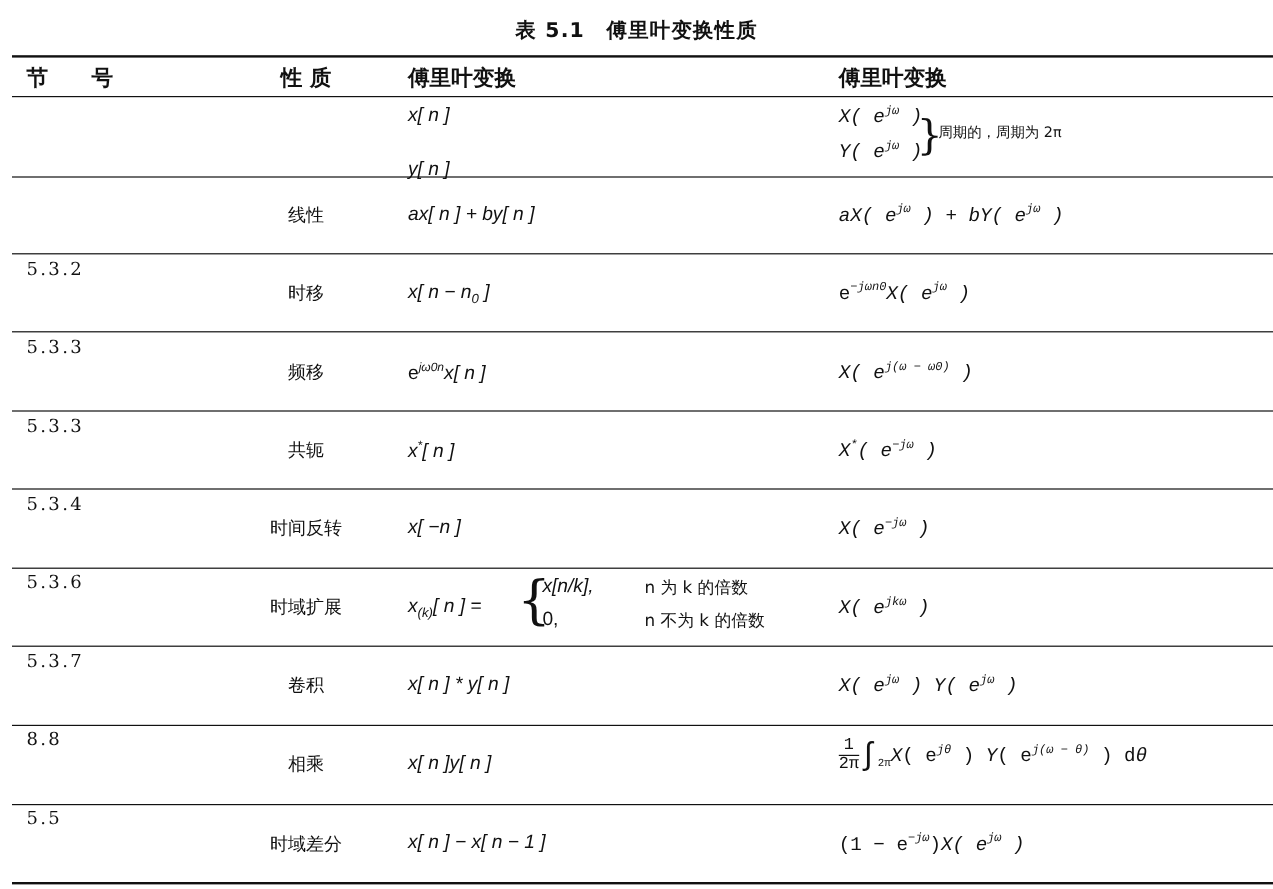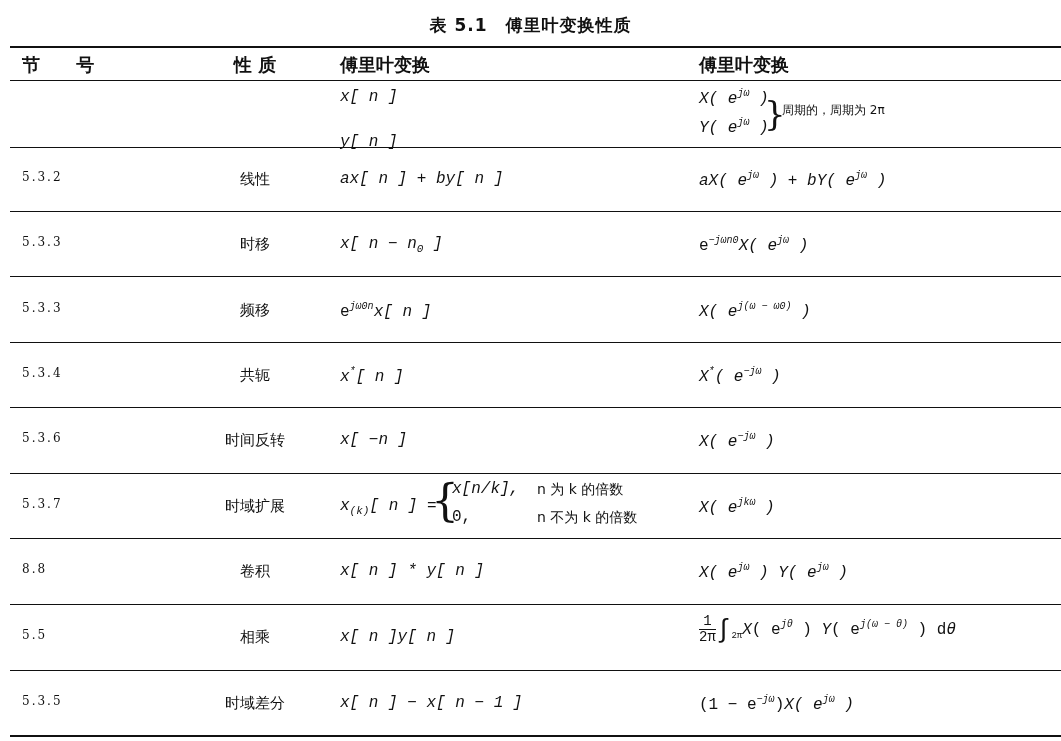--- a/index.html
+++ b/index.html
@@ -4,23 +4,23 @@
 <style>
   html, body { margin: 0; padding: 0; background: #ffffff; }
   body { width: 1061px; height: 741px; position: relative; overflow: hidden; color: #111; font-family: "DejaVu Serif", serif; }
   .title { position: absolute; top: 14px; left: 0; width: 1061px; text-align: center; font-family: "DejaVu Sans", sans-serif; font-weight: bold; font-size: 17px; letter-spacing: 1px; }
   .title .num { margin-right: 18px; }
   .rule { position: absolute; left: 10px; width: 1051px; background: #111; }
   .thick { height: 2px; }
   .thin { height: 1px; }
   .cell { position: absolute; white-space: nowrap; }
   .hdr { font-family: "DejaVu Sans", sans-serif; font-weight: bold; font-size: 18px; }
-  .sec { left: 22px; font-family: "DejaVu Serif", serif; font-size: 12px; letter-spacing: 2px; }
+  .sec { left: 22px; font-family: "DejaVu Serif", serif; font-size: 15px; letter-spacing: 2px; margin-top: 45px; }
   .prop { left: 190px; width: 130px; text-align: center; font-family: "DejaVu Sans", sans-serif; font-size: 15px; }
-  .sig { left: 340px; font-family: Liberation Mono, monospace; font-style: italic; font-size: 16px; text-align: right; }
+  .sig { left: 340px; font-family: Liberation Sans, sans-serif; font-style: italic; font-size: 16px; text-align: right; }
   .ft { left: 699px; font-family: Liberation Mono, monospace; font-style: italic; font-size: 16px; }
   .up { font-size: 10px; vertical-align: 7px; font-style: italic; }
   .cn { font-style: normal; font-family: "DejaVu Sans", sans-serif; font-size: 14px; }
 </style>
 </head>
 <body>
 
 <div class="title">
   <span class="num">表 5.1</span><span>傅里叶变换性质</span>
 </div>

